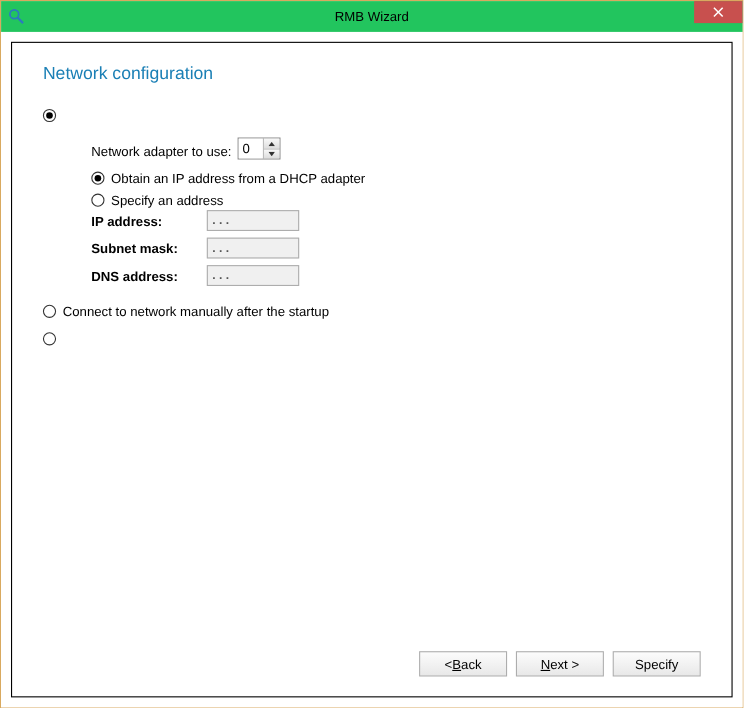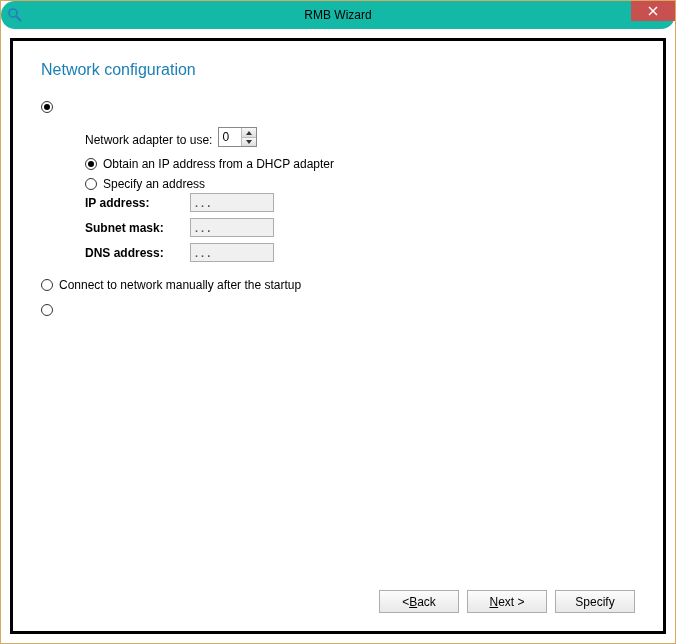--- a/index.html
+++ b/index.html
@@ -16,25 +16,24 @@
   .window {
     width: 676px;
     height: 644px;
     border: 1px solid #d9a95f;
     background: #fff;
     display: flex;
     flex-direction: column;
   }
   .titlebar {
     height: 28px;
-    background: #14b8a6;
+    background: #22c55e;
     display: flex;
     align-items: center;
     position: relative;
-    border-radius: 14px;
   }
   .titlebar-icon {
     width: 16px;
     height: 16px;
     margin-left: 6px;
     display: inline-flex;
     align-items: center;
     justify-content: center;
   }
   .titlebar-title {
@@ -61,21 +60,21 @@
   .titlebar-close svg { width: 10px; height: 10px; }
   .content-outer {
     flex: 1;
     padding: 9px;
     background: #fff;
     display: flex;
     flex-direction: column;
   }
   .content-inner {
     flex: 1;
-    border: 3px solid #000000;
+    border: 1px solid #000000;
     background: #fff;
     padding: 20px 28px 18px 28px;
     display: flex;
     flex-direction: column;
   }
   .page-title {
     color: #1a7fb5;
     font-size: 16px;
     font-weight: 400;
     margin-bottom: 22px;

